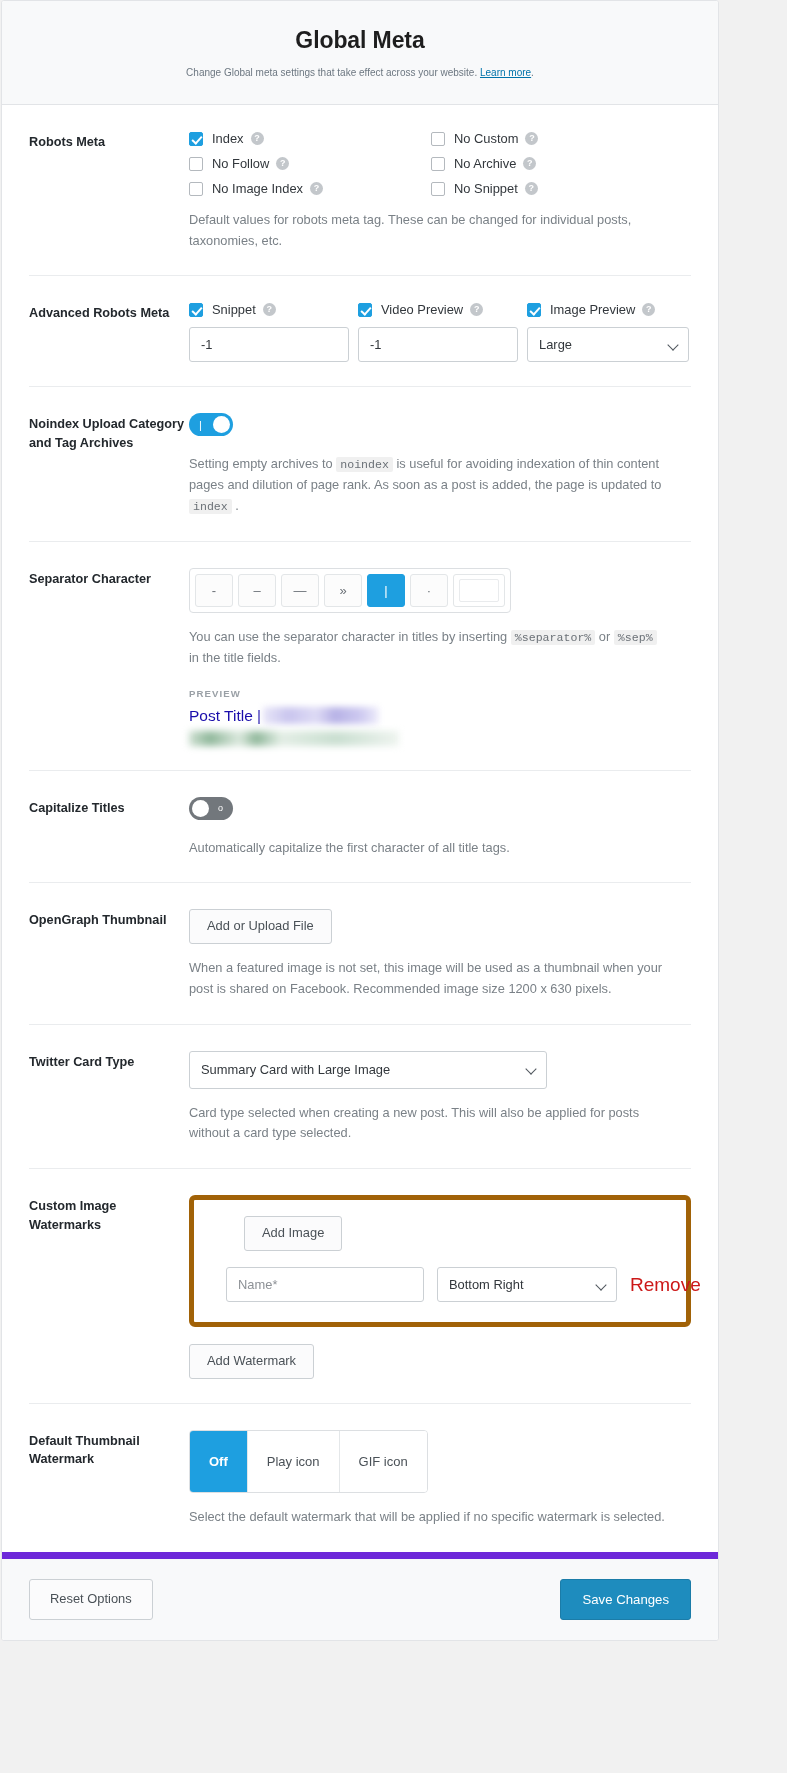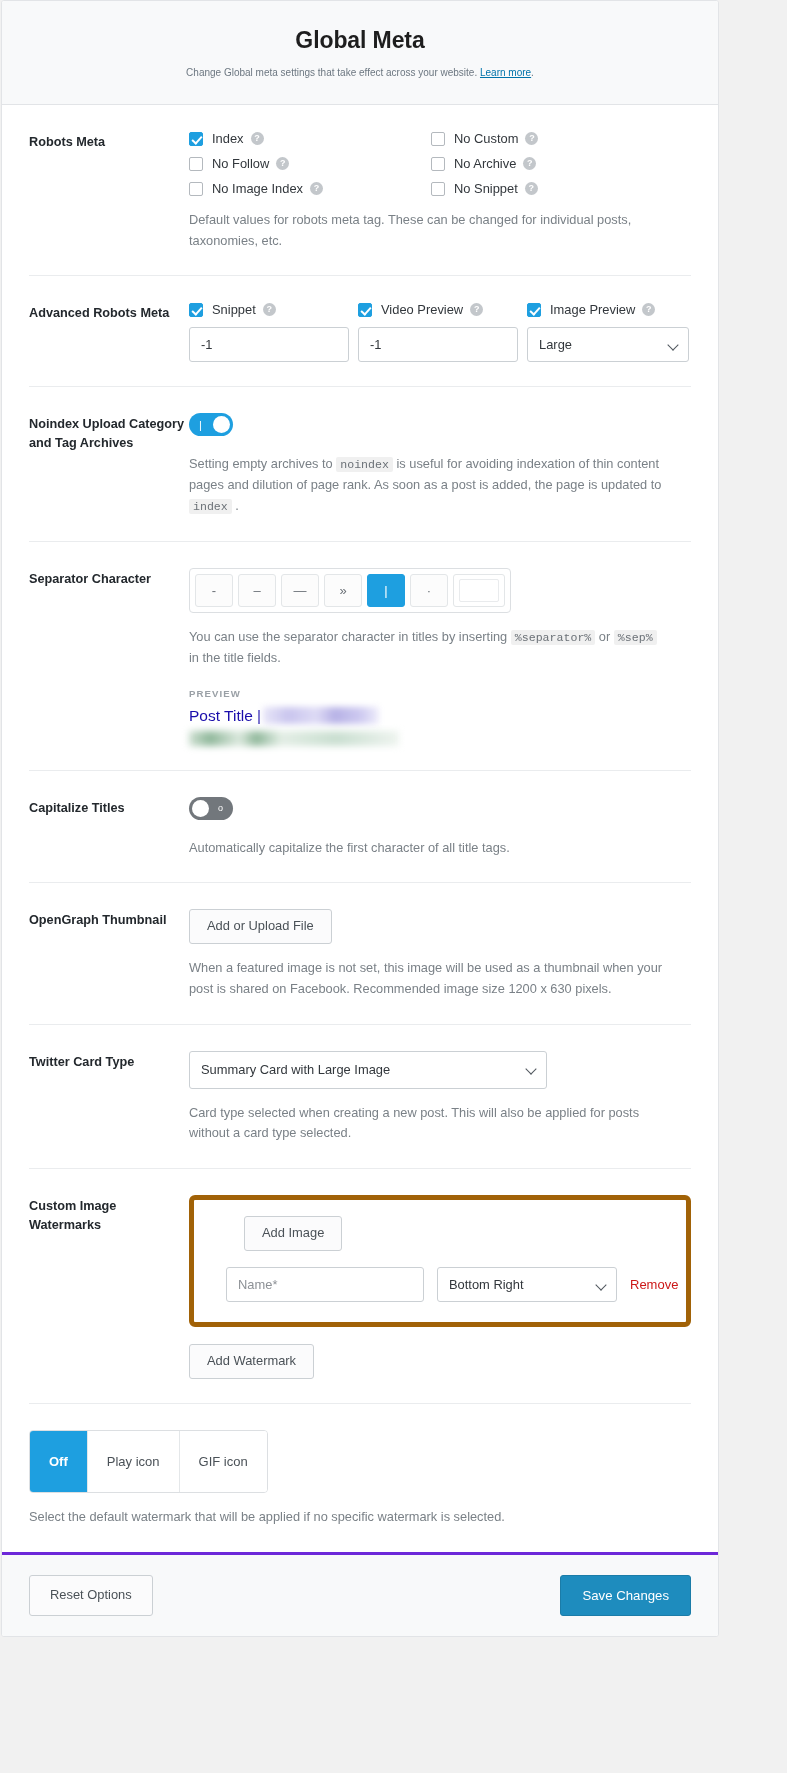--- a/index.html
+++ b/index.html
@@ -236,21 +236,21 @@
   .wm-row {
     display: flex;
     align-items: center;
     gap: 13px;
     margin-top: 16px;
   }
   .wm-name { flex: 0 0 198px; }
   .wm-pos  { flex: 0 0 180px; }
   .remove-link {
     color: #cc1818;
-    font-size: 13px;
+    font-size: 19px;
     cursor: pointer;
     white-space: nowrap;
   }
   .txt::placeholder { color:#8d9196; }
   
   .seg {
     display:inline-flex;
     border: 1px solid #dcdfe2;
     border-radius: 4px;
     overflow:hidden;
@@ -263,21 +263,21 @@
     background: #fff;
     border-right: 1px solid #e4e7e9;
     cursor:pointer;
     line-height:1;
   }
   .seg-btn:last-child { border-right: none; }
   .seg-btn.active { background: #1e9fe0; color:#fff; font-weight: 600; }
   
   .card-footer {
     background: #f8f9fa;
-    border-top: 3px solid #6d28d9;
+    border-top: 7px solid #6d28d9;
     padding: 20px 27px;
     display:flex;
     align-items:center;
     justify-content: space-between;
   }
   .btn-primary {
     background: #1e8cbe;
     border: 1px solid #1b7ca8;
     color: #fff;
     border-radius: 3px;
@@ -455,20 +455,21 @@
                 </select>
               </div>
               <span class="remove-link">Remove</span>
             </div>
           </div>
           <div class="btn" style="margin-top:17px">Add Watermark</div>
         </div>
       </div>
 
       <div class="row" style="border-bottom:none">
+        <div class="row-label">Default Thumbnail Watermark</div>
         <div class="row-field">
           <div class="seg">
             <div class="seg-btn active">Off</div>
             <div class="seg-btn">Play icon</div>
             <div class="seg-btn">GIF icon</div>
           </div>
           <div class="help">Select the default watermark that will be applied if no specific watermark is selected.</div>
         </div>
       </div>
 

